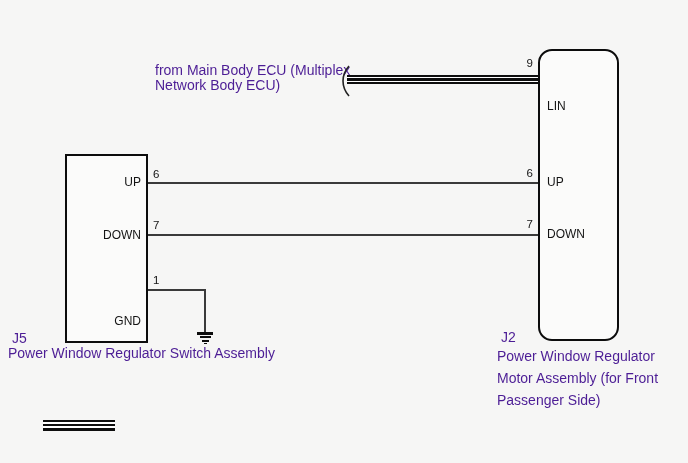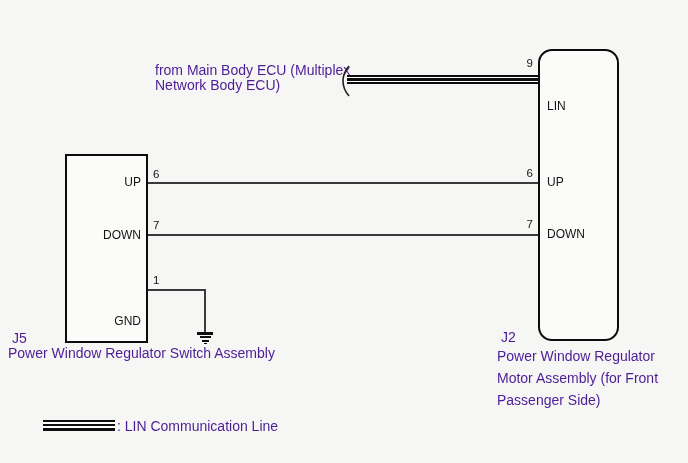--- a/index.html
+++ b/index.html
@@ -107,15 +107,14 @@
   <div class="pin-num right-align" style="left:503px; top:218px;">7</div>
 
   <div class="txt" style="left:12px; top:331px;">J5</div>
   <div class="txt" style="left:8px; top:346px;">Power Window Regulator Switch Assembly</div>
   <div class="txt" style="left:501px; top:330px;">J2</div>
   <div class="txt" style="left:497px; top:345px; line-height:22px;">Power Window Regulator
 Motor Assembly (for Front
 Passenger Side)</div>
 
   <div class="legend-stripes" style="left:43px; top:420px; width:72px; height:10.5px;"></div>
-  <div class="txt" style="left:117px; top:419px;">: LIN Communication Line</div>
 
 </div>
 
 </body></html>

